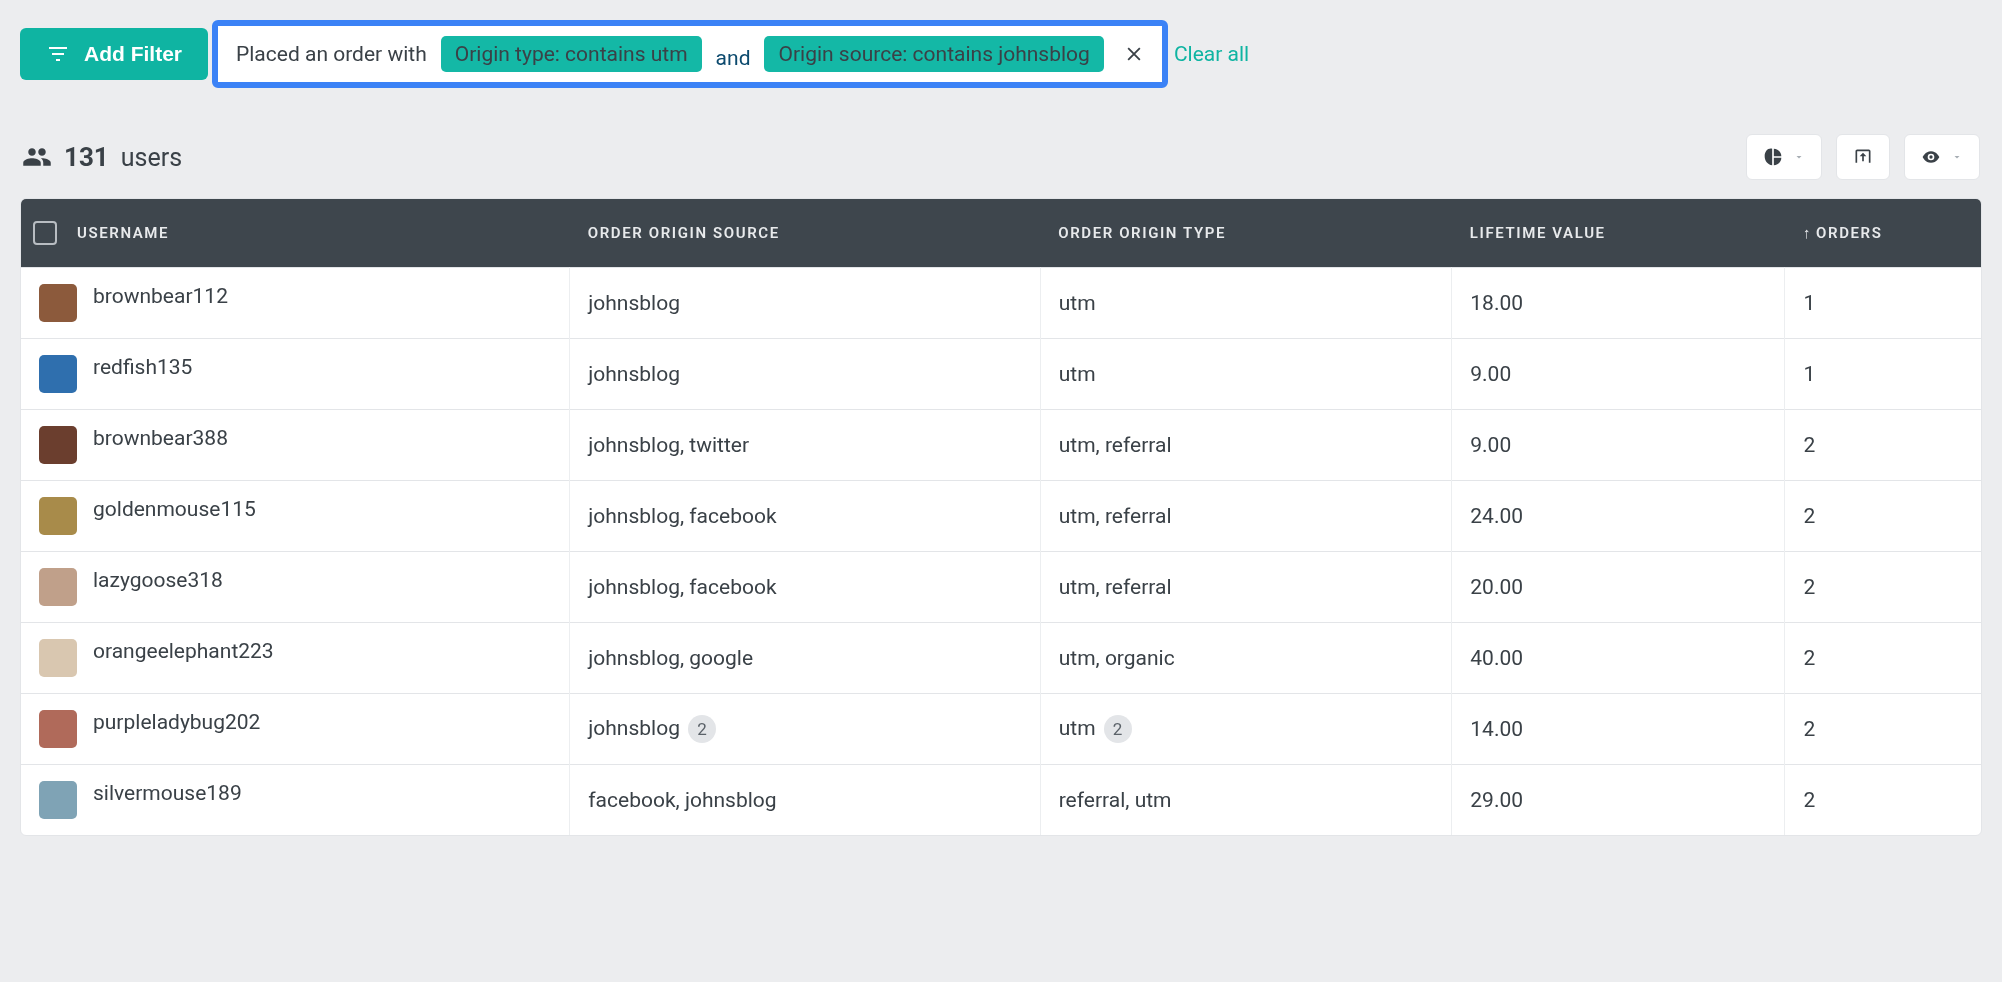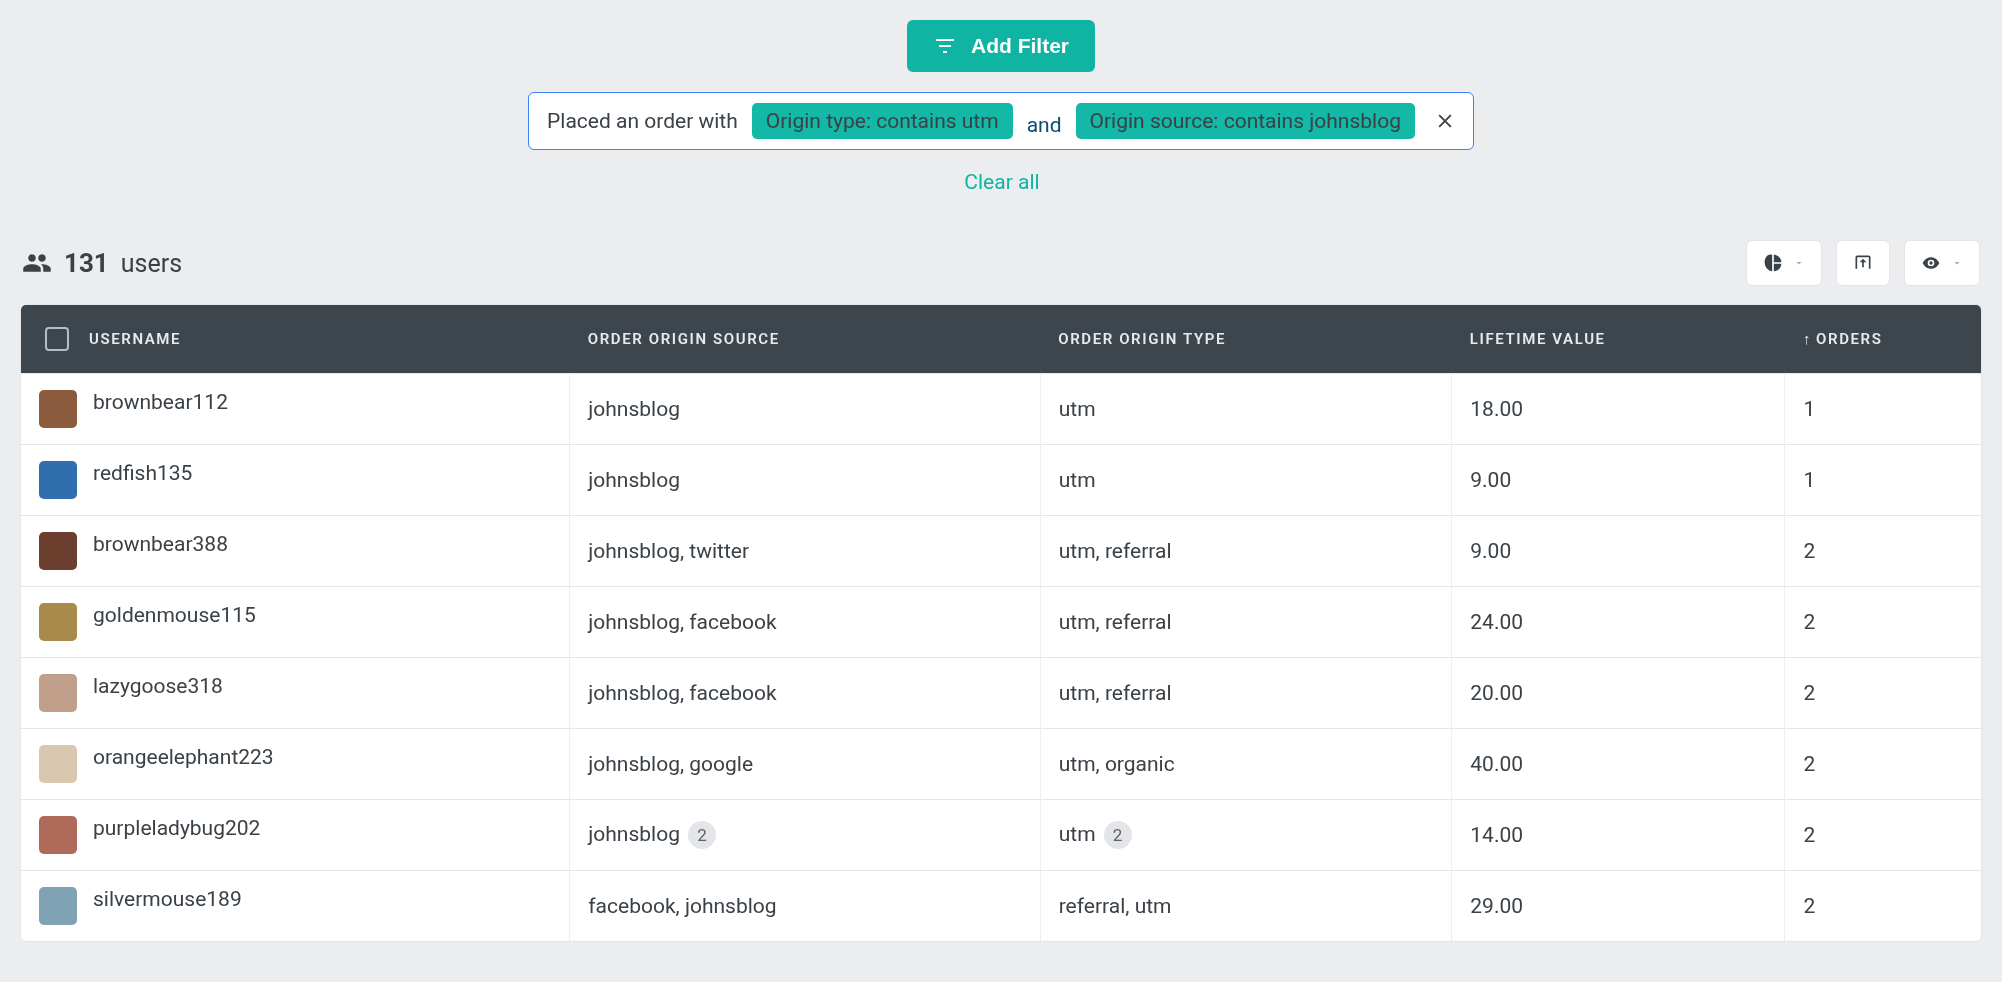--- a/index.html
+++ b/index.html
@@ -8,42 +8,41 @@
     background: #ecedef;
     color: #3a4147;
     padding: 20px;
     font-size: 18px;
   }
 
   
   .topbar {
     display: flex;
     align-items: center;
-    gap: 20px;
+    gap: 4px;
     margin-bottom: 46px;
-    flex-direction: column;
   }
   .btn-add-filter {
     background: #0fb4a2;
     color: #fff;
     border: none;
     border-radius: 6px;
     padding: 14px 26px;
     font-size: 21px;
     font-weight: 600;
     display: inline-flex;
     align-items: center;
     gap: 14px;
     cursor: pointer;
   }
   .btn-add-filter svg { width: 24px; height: 24px; fill: #fff; }
 
   .filter-box {
     background: #fff;
-    border: 1px solid #3b82f6;
+    border: 6px solid #3b82f6;
     border-radius: 6px;
     padding: 10px 14px;
     display: inline-flex;
     align-items: center;
     gap: 10px;
     font-size: 21px;
     color: #3a4147;
   }
   .filter-prefix { padding: 2px 4px; }
   .chip {
@@ -120,21 +119,21 @@
   thead tr { background: #3e464d; }
   thead th {
     color: #e8eaec;
     font-size: 15px;
     font-weight: 600;
     letter-spacing: 1.6px;
     text-align: left;
     padding: 22px 18px;
     text-transform: uppercase;
   }
-  thead th.col-check { width: 70px; padding-left: 24px; }
+  thead th.col-check { width: 70px; padding-left: 12px; }
   .hd-check {
     width: 24px; height: 24px;
     border: 2px solid #b8bdc2;
     border-radius: 4px;
     display: block;
     cursor: pointer;
   }
   .sort-arrow {
     display: inline-block;
     vertical-align: baseline;

